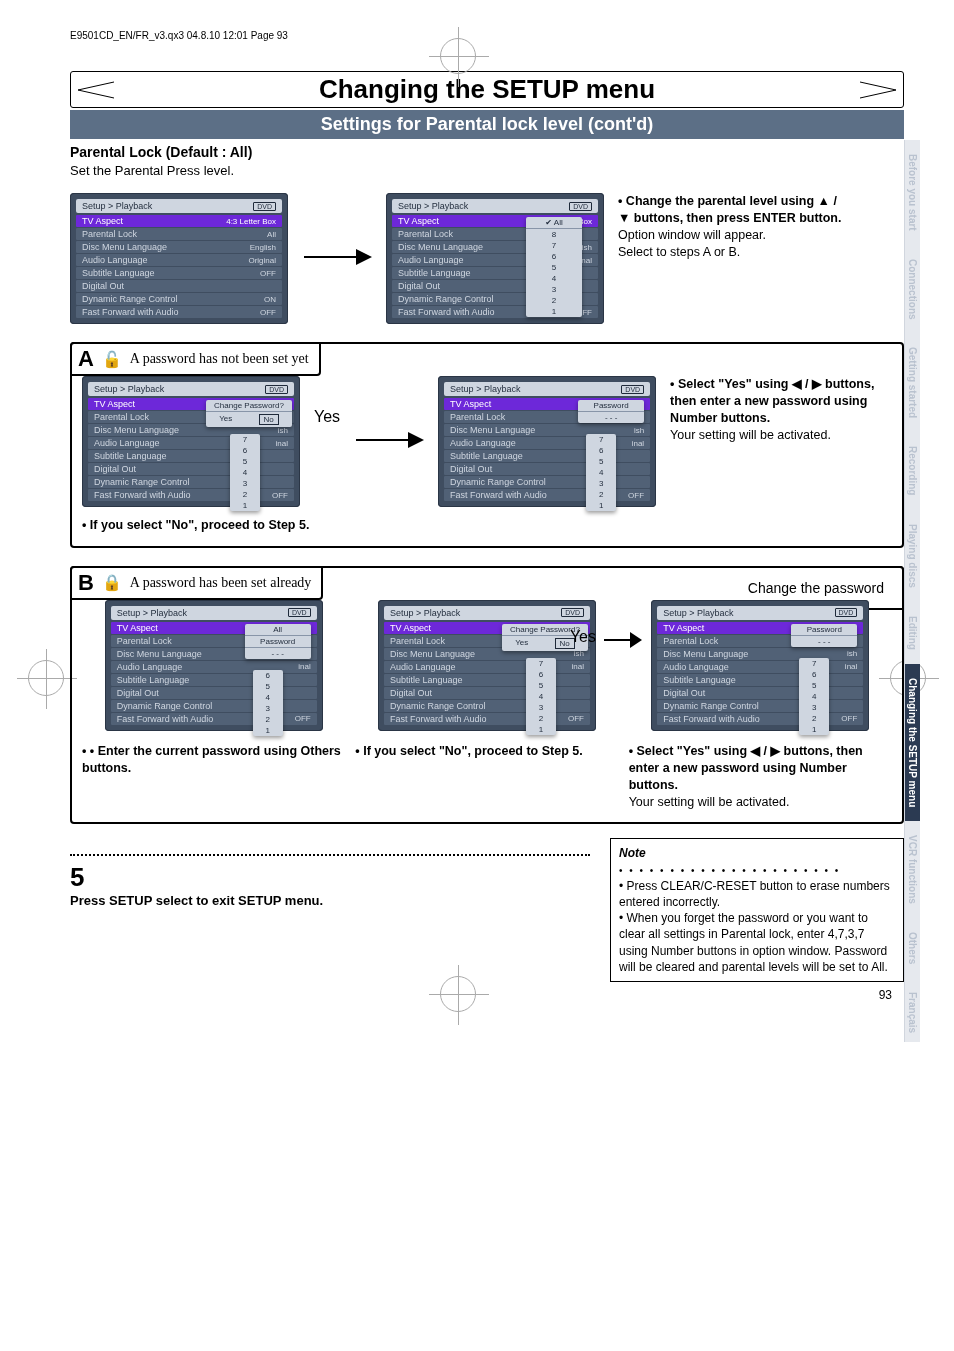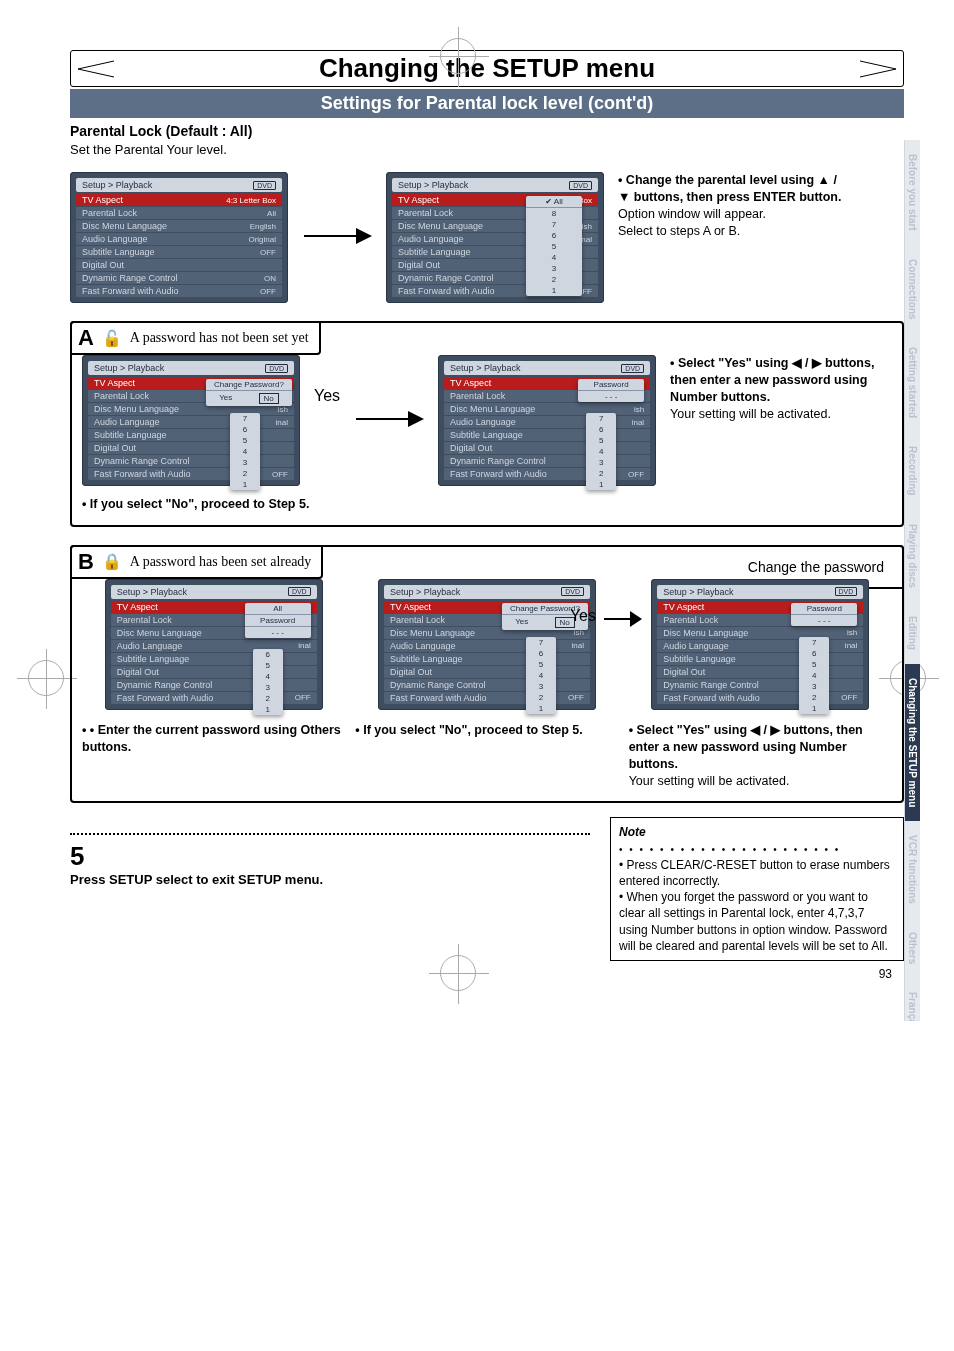--- a/index.html
+++ b/index.html
@@ -25,21 +25,21 @@
   .section-head { margin-top: 4px; }
   .section-head b { font-size: 14px; }
   .section-head .sub { font-size: 13px; }
 
   .row { display: flex; gap: 14px; align-items: flex-start; margin-top: 14px; }
 
   .osd { width: 218px; background: #3f4d60; border-radius: 4px; padding: 6px; box-shadow: inset 0 0 0 1px #2a3545; font-size: 9px; color: #cfd6e0; position: relative; }
   .osd .osd-title { background: #cfd6e0; color: #1f2a3a; padding: 2px 6px; border-radius: 2px; display: flex; justify-content: space-between; align-items: center; margin-bottom: 2px; }
   .osd .osd-title .dvd { border: 1px solid #1f2a3a; font-size: 7px; padding: 0 3px; border-radius: 1px; }
   .osd .item { display: flex; justify-content: space-between; align-items: center; padding: 1px 6px; background: #516176; margin-top: 1px; border-radius: 1px; }
-  .osd .item.sel { background: #b91c1c; color: #fff; }
+  .osd .item.sel { background: #6d28d9; color: #fff; }
   .osd .item .val { font-size: 8px; }
   .osd .popup { position: absolute; right: 22px; top: 24px; background: #cfd6e0; color: #1f2a3a; width: 56px; border-radius: 2px; font-size: 8px; text-align: center; box-shadow: 0 2px 4px rgba(0,0,0,.4); }
   .osd .popup .ph { border-bottom: 1px solid #8895a8; padding: 1px 0; }
   .osd .popup .pv { padding: 1px 0; }
 
   .arrow-right { align-self: center; }
   .arrow-right svg { width: 70px; height: 24px; }
 
   .instr { font-size: 12.5px; line-height: 1.35; }
   .instr b { font-weight: bold; }
@@ -69,20 +69,21 @@
 
   .yes-label { font-size: 16px; align-self: flex-start; margin-top: 32px; }
 
   .three-col { display: flex; gap: 10px; }
   .three-col > div { flex: 1; }
 </style>
 </head>
 <body>
 
 <div class="page">
+  <div class="header-line">E9501CD_EN/FR_v3.qx3  04.8.10  12:01  Page 93</div>
 
   <div class="crop-circle crop-top"></div>
   <div class="crop-circle crop-left"></div>
   <div class="crop-circle crop-right"></div>
   <div class="crop-circle crop-bottom"></div>
 
   <div class="side-tabs">
     <div class="tab">Before you start</div>
     <div class="tab">Connections</div>
     <div class="tab">Getting started</div>
@@ -106,21 +107,21 @@
         <svg viewBox="0 0 40 18">
           <polyline points="2,1 38,9 2,17" fill="none" stroke="#000" stroke-width="1"></polyline>
         </svg>
       </span>
   </div>
 
   <div class="subtitle-bar">Settings for Parental lock level (cont'd)</div>
 
   <div class="section-head">
     <b>Parental Lock (Default : All)</b><br>
-    <span class="sub">Set the Parental Your level.</span>
+    <span class="sub">Set the Parental Press level.</span>
   </div>
 
   <div class="row">
     <div class="osd">
       <div class="osd-title">
           <span>Setup &gt; Playback</span>
           <span class="dvd">DVD</span>
         </div>
       <div class="item sel">
           <span>TV Aspect</span>

